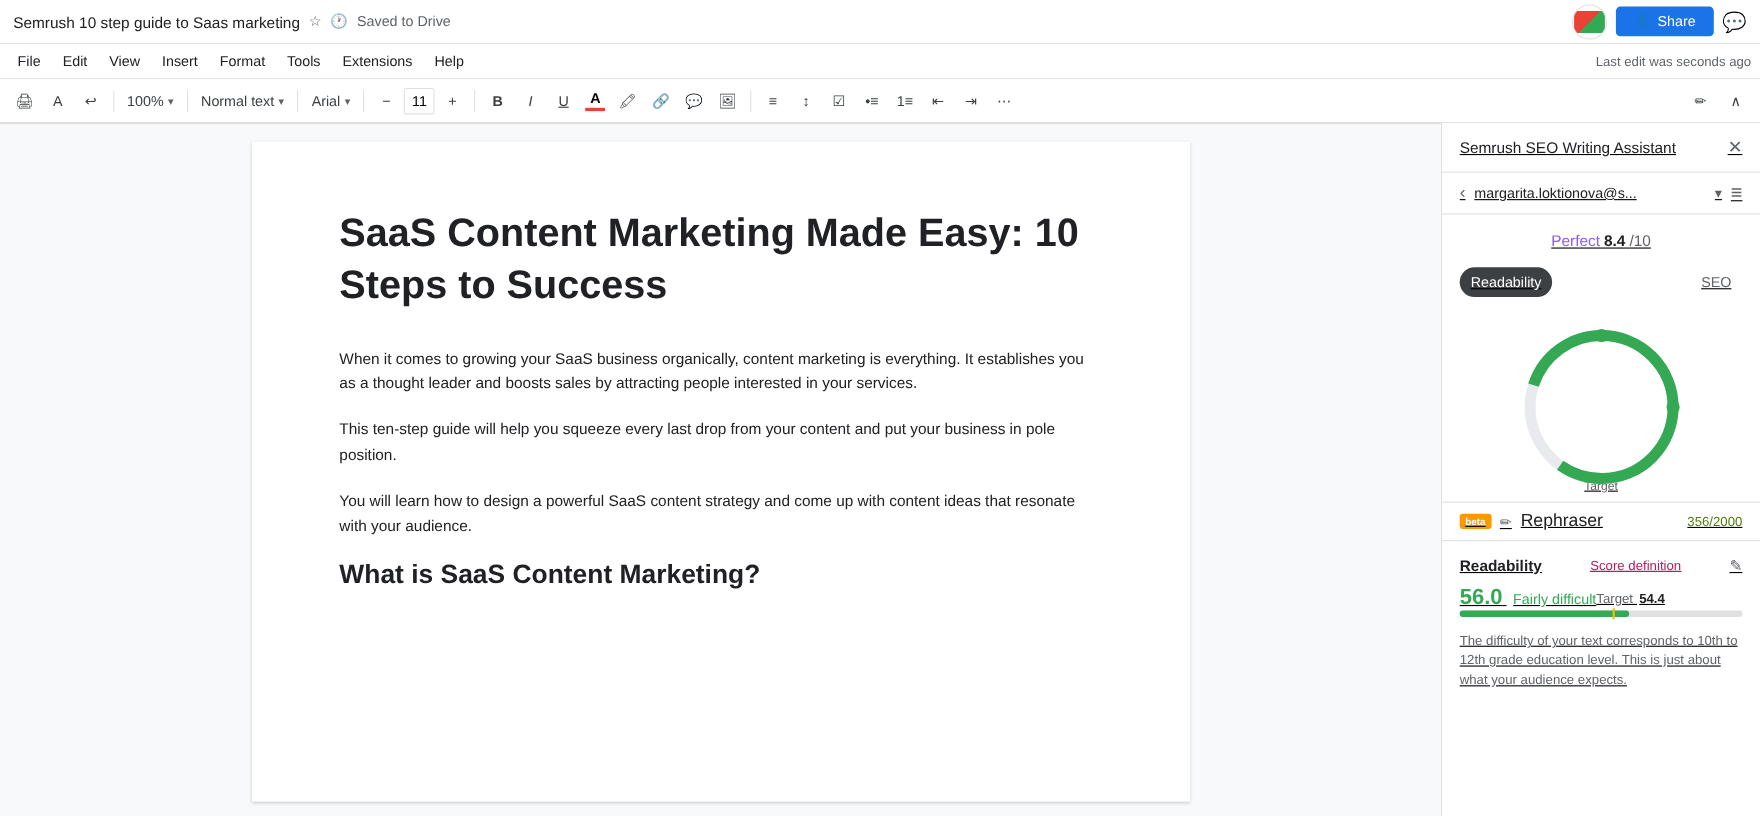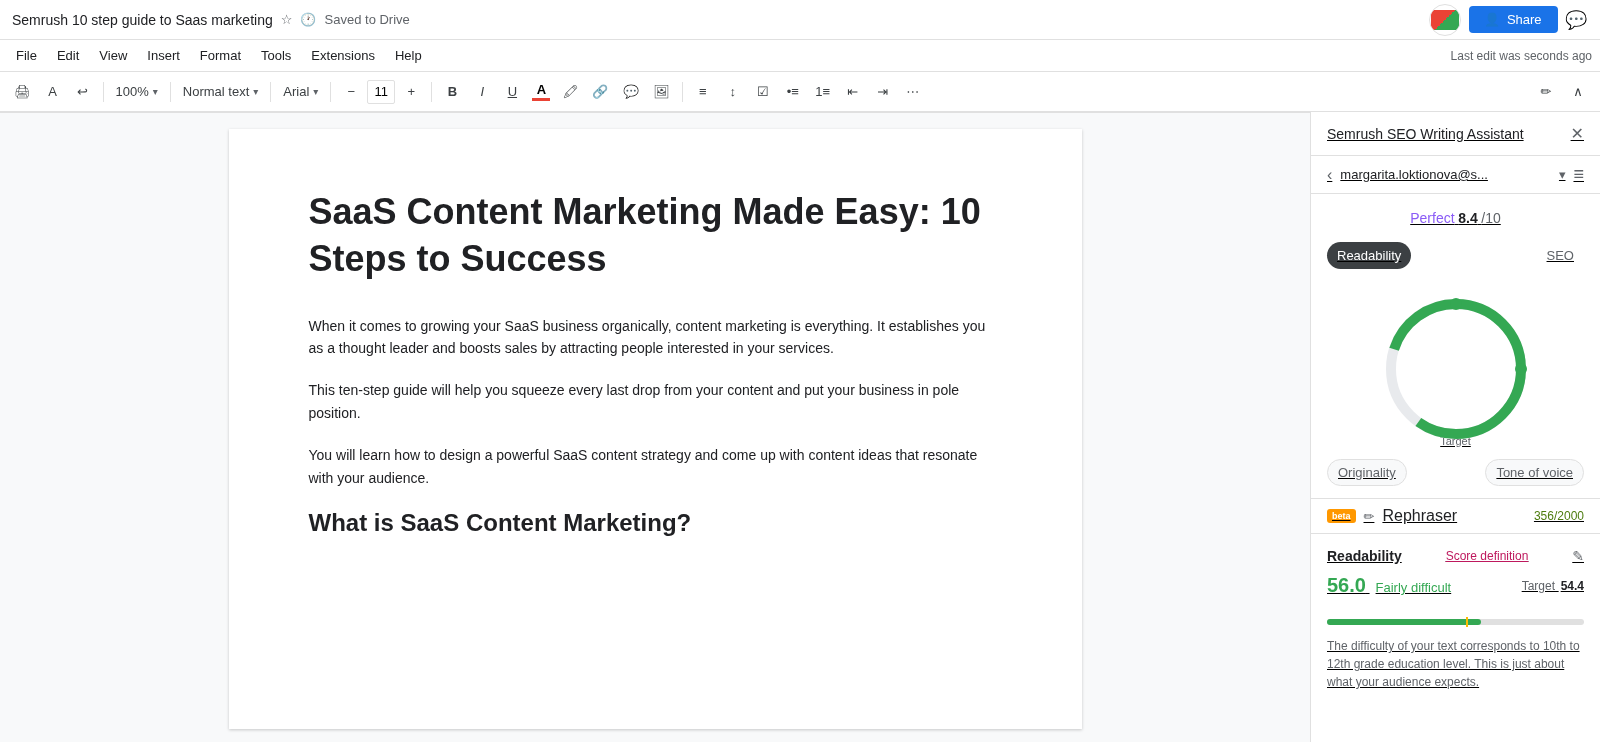--- a/index.html
+++ b/index.html
@@ -370,22 +370,21 @@
       cursor: pointer;
     }
     .edit-icon {
       color: #5f6368;
       cursor: pointer;
       font-size: 14px;
     }
     .readability-score-row {
       display: flex;
       align-items: center;
-      justify-content: space-between;
-      margin-bottom: 22px;
+      margin-bottom: 0;
     }
     .readability-score {
       font-size: 20px;
       font-weight: bold;
       color: #34a853;
     }
     .readability-difficulty {
       font-size: 13px;
       color: #34a853;
       margin-left: 6px;
@@ -585,24 +584,20 @@
         <circle cx="90" cy="90" r="65" fill="none" stroke="#34a853" stroke-width="10" stroke-dasharray="326 82" stroke-dashoffset="82" transform="rotate(-90 90 90)"></circle>
 
         <circle cx="90" cy="25" r="6" fill="#34a853"></circle>
 
         <circle cx="155" cy="90" r="6" fill="#34a853"></circle>
       </svg>
     </div>
 
     <div class="target-label">Target</div>
 
-    <div class="bottom-tabs">
-      <div class="bottom-tab">Originality</div>
-      <div class="bottom-tab">Tone of voice</div>
-    </div>
 
     <div class="rephraser-row">
       <span class="beta-badge">beta</span>
       <span style="color:#5f6368;">✏</span>
       <span class="rephraser-label">Rephraser</span>
       <span class="rephraser-count">356/2000</span>
     </div>
 
     <div class="readability-section">
       <div class="readability-header">

